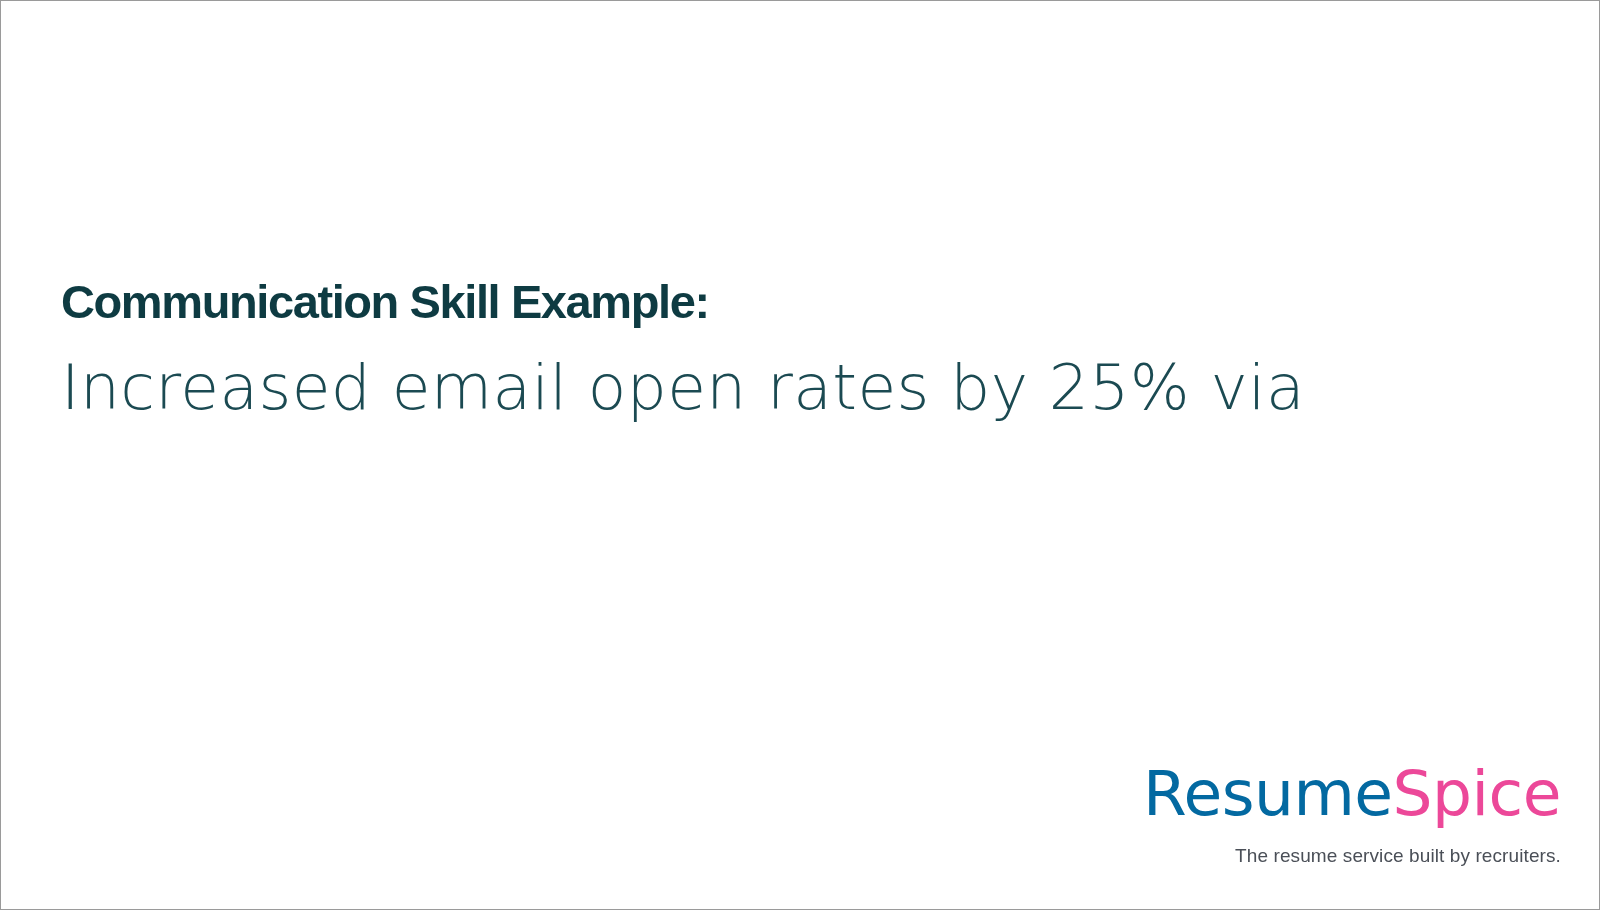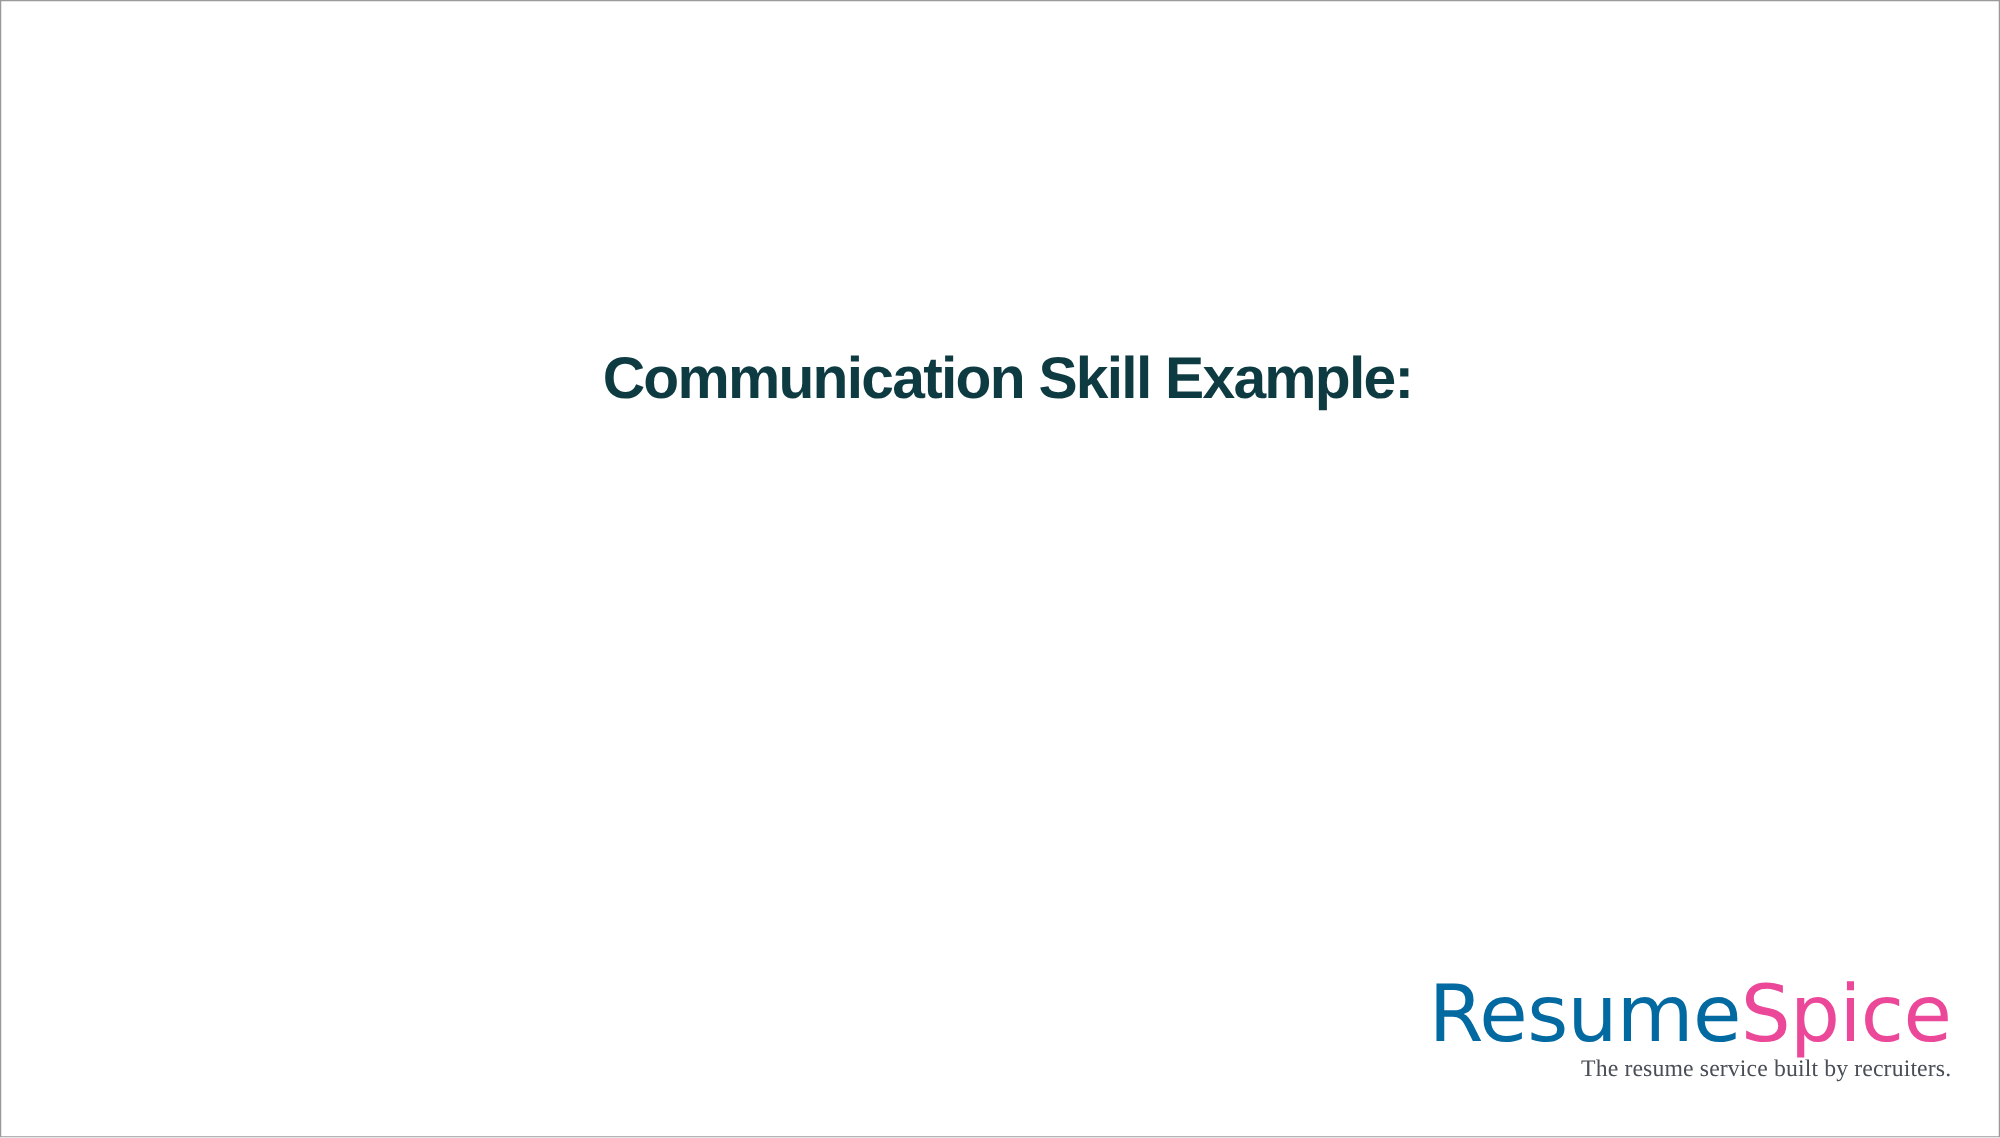--- a/index.html
+++ b/index.html
@@ -16,24 +16,24 @@
     background: #ffffff;
     box-sizing: border-box;
     border: 1px solid #9a9a9a;
     overflow: hidden;
     font-family: "Liberation Sans", "DejaVu Sans", sans-serif;
   }
 
   
   .content {
     position: absolute;
-    left: 12px;
+    left: 0;
     right: 0;
     top: 272px;
-    text-align: center;
+    text-align: left;
     padding: 0 60px;
     box-sizing: border-box;
   }
 
   .headline {
     margin: 0;
     font-family: "Liberation Sans", "DejaVu Sans", sans-serif;
     font-weight: 700;
     font-size: 47px;
     line-height: 1.22;
@@ -73,39 +73,40 @@
     font-size: 63px;
     letter-spacing: -0.5px;
     line-height: 1;
     white-space: nowrap;
   }
 
   .logo-word-primary { color: #0369a1; }
   .logo-word-accent  { color: #ec4899; }
 
   .logo-tagline {
-    margin-top: 3px;
-    font-family: Liberation Serif, serif;
+    margin-top: 21px;
+    font-family: Liberation Sans, sans-serif;
     font-weight: 400;
     font-size: 19px;
     letter-spacing: 0.1px;
     color: #4a4f57;
     white-space: nowrap;
   }
 </style>
 </head>
 <body>
 
 <div class="slide">
 
   <div class="content">
 
     <h1 class="headline">Communication Skill Example:</h1>
 
     <p class="statement">
+      <span class="line">Increased email open rates by 25% via</span>
     </p>
 
   </div>
 
   <div class="logo">
     <div class="logo-wordmark">
       <span class="logo-word-primary">Resume</span><span class="logo-word-accent">Spice</span>
     </div>
     <div class="logo-tagline">The resume service built by recruiters.</div>
   </div>

